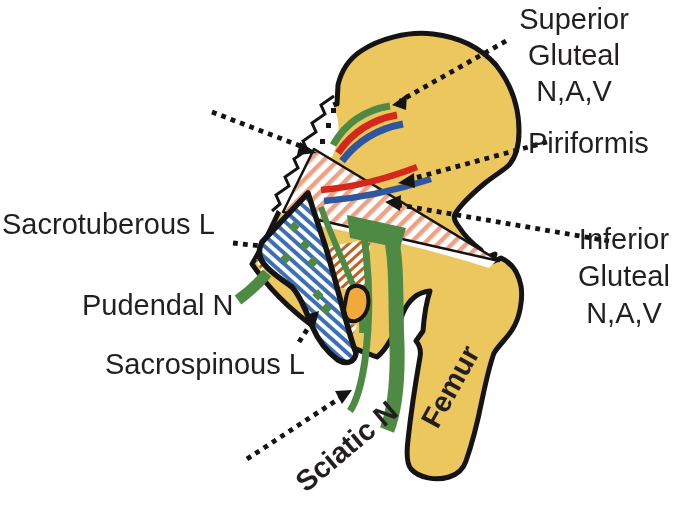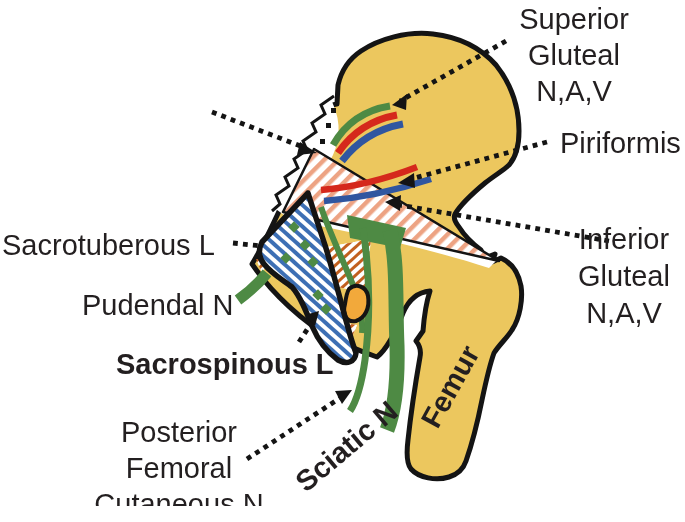--- a/index.html
+++ b/index.html
@@ -8,25 +8,25 @@
     font-family:"Liberation Sans", sans-serif;
   }
   #stage svg{position:absolute;left:0;top:0;}
   .lbl{
     position:absolute;font-size:29px;color:#231f20;line-height:1.24;
     white-space:pre-line;letter-spacing:0px;
   }
   .center{text-align:center;}
   .lbl-superior{left:474px;top:1px;width:200px;line-height:36px;}
   .lbl-gsf{left:41px;top:56px;width:200px;line-height:31px;}
-  .lbl-piriformis{left:560px;top:126px;}
-  .lbl-sacrotuberous{left:2px;top:228px;}
+  .lbl-piriformis{left:528px;top:126px;}
+  .lbl-sacrotuberous{left:2px;top:207px;}
   .lbl-pudendal{left:74px;top:288px;margin-left:8px;}
   .lbl-inferior{left:524px;top:221px;width:200px;line-height:37px;}
-  .lbl-sacrospinous{left:116px;top:347px;font-weight:bold;}
+  .lbl-sacrospinous{left:105px;top:347px;}
   .lbl-pfc{left:64px;top:414px;width:230px;line-height:36px;}
   .lbl-sciatic{left:277px;top:429px;width:140px;font-weight:bold;transform:rotate(-40deg);}
   .lbl-femur{left:401px;top:369px;width:100px;font-weight:bold;transform:rotate(-61deg);}
 </style>
 </head>
 <body>
 
 <div id="stage">
 
   <svg width="685" height="522" viewBox="0 0 685 522">
@@ -161,18 +161,15 @@
   <div class="lbl lbl-superior center">Superior
 Gluteal
 N,A,V</div>
   <div class="lbl lbl-piriformis">Piriformis</div>
   <div class="lbl lbl-sacrotuberous">Sacrotuberous L</div>
   <div class="lbl lbl-pudendal">Pudendal N</div>
   <div class="lbl lbl-inferior center">Inferior
 Gluteal
 N,A,V</div>
   <div class="lbl lbl-sacrospinous">Sacrospinous L</div>
-  <div class="lbl lbl-pfc center">Posterior
-Femoral
-Cutaneous N</div>
   <div class="lbl lbl-sciatic center">Sciatic N</div>
   <div class="lbl lbl-femur center">Femur</div>
 </div>
 
 </body></html>

